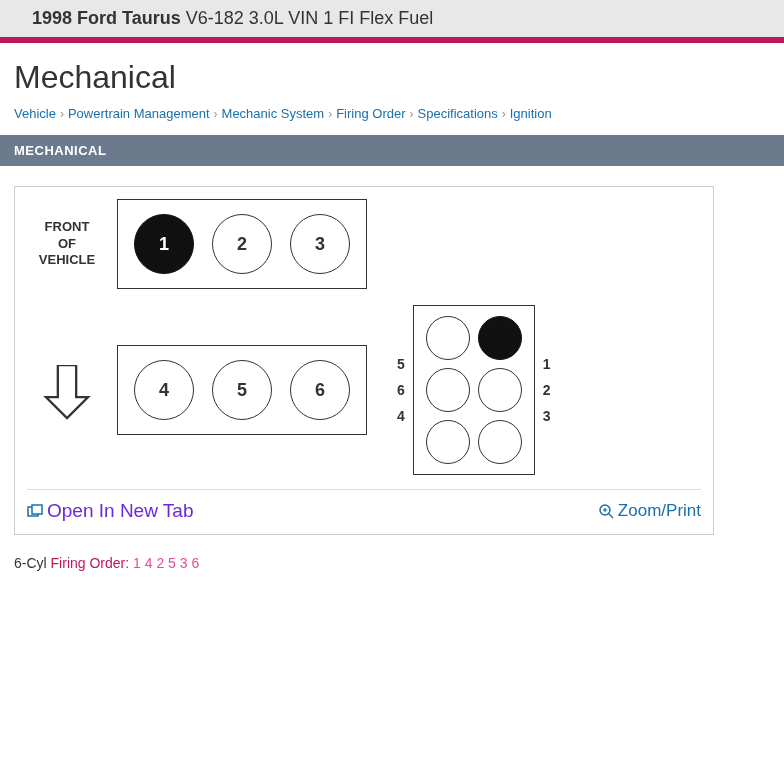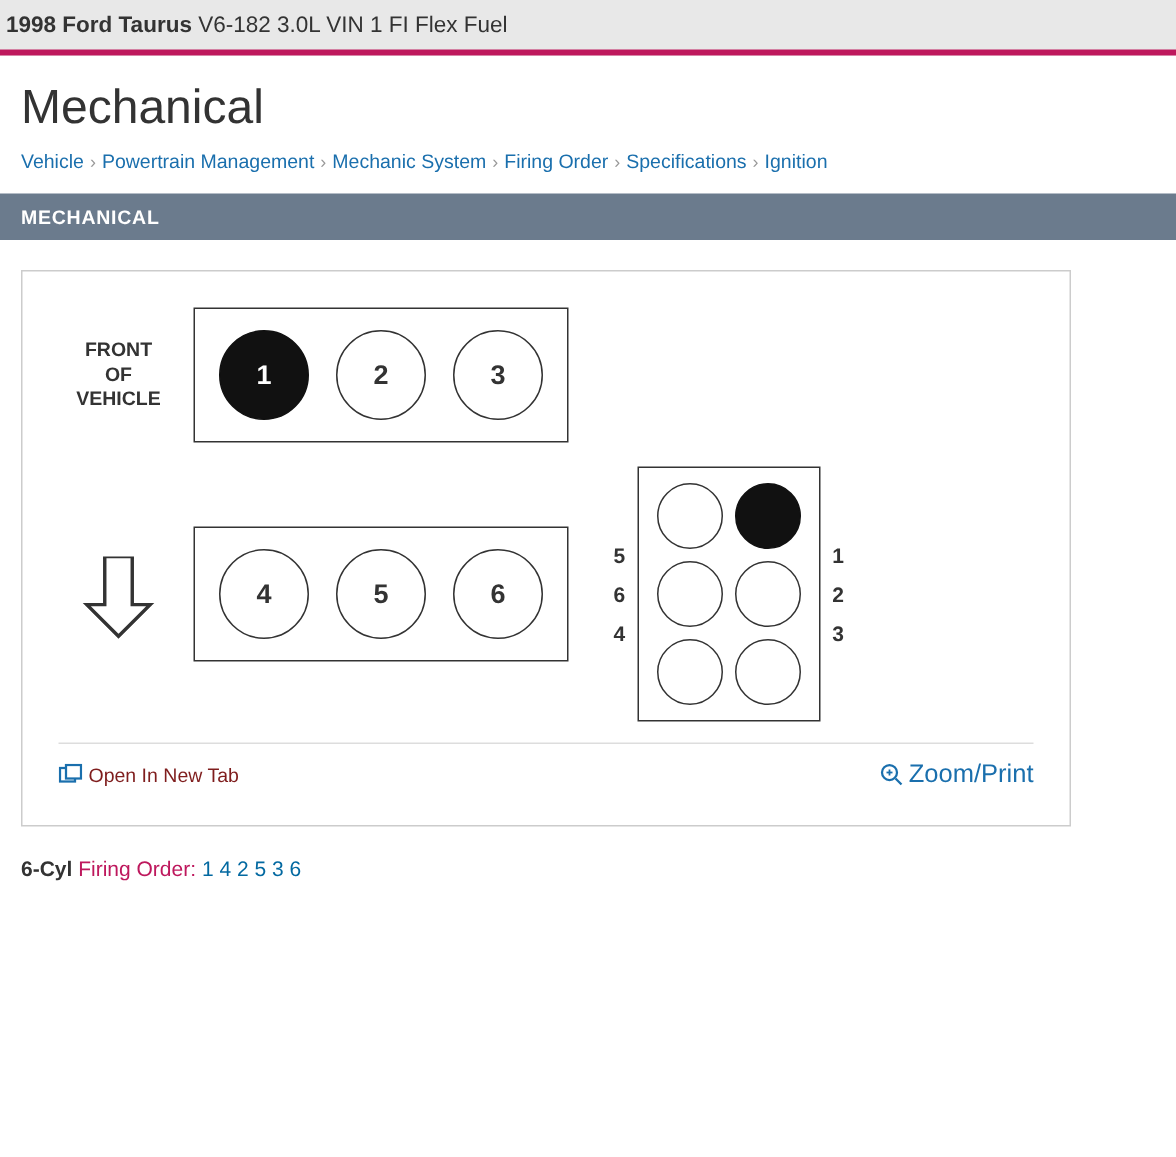--- a/index.html
+++ b/index.html
@@ -1,22 +1,22 @@
 <!DOCTYPE html>
 <html><head>
   <meta charset="utf-8">
   <style>
     * { margin: 0; padding: 0; box-sizing: border-box; }
     body { font-family: Arial, sans-serif; background: #fff; color: #333; font-size: 14px; }
 
     .top-bar {
       background: #e8e8e8;
-      padding: 8px 4px;
-      border-bottom: 4px solid #be185d;
-      font-size: 15px;
+      padding: 8px 32px;
+      border-bottom: 6px solid #be185d;
+      font-size: 18px;
     }
     .top-bar strong { font-weight: bold; }
 
     .page-content { padding: 16px 14px 0 14px; }
 
     .page-title {
       font-size: 32px;
       font-weight: 300;
       color: #333;
       margin-bottom: 10px;
@@ -48,21 +48,21 @@
       padding: 8px 14px;
       font-size: 13px;
       font-weight: bold;
       letter-spacing: 0.5px;
       margin-bottom: 20px;
     }
 
     .diagram-container {
       border: 1px solid #ccc;
       margin: 0 14px;
-      padding: 24px;
+      padding: 12px;
       position: relative;
       background: #fff;
       max-width: 700px;
     }
 
     .diagram-inner {
       display: flex;
       flex-direction: column;
       align-items: flex-start;
       position: relative;
@@ -179,22 +179,22 @@
     .diagram-footer {
       display: flex;
       justify-content: space-between;
       align-items: center;
       margin-top: 14px;
       padding-top: 10px;
       border-top: 1px solid #ddd;
     }
 
     .open-tab-link {
-      color: #7f1d1d;
-      font-size: 13px;
+      color: #6d28d9;
+      font-size: 19px;
       cursor: pointer;
       display: flex;
       align-items: center;
       gap: 4px;
       text-decoration: none;
       justify-content: space-between;
     }
 
     .zoom-print-link {
       color: #1a6fad;
@@ -205,23 +205,23 @@
       gap: 4px;
       text-decoration: none;
     }
 
     .firing-order-section {
       padding: 20px 14px;
       font-size: 14px;
       color: #333;
     }
 
-    .firing-order-section .cyl-label { font-weight: bold; }
+    .firing-order-section .cyl-label { font-weight: normal; }
     .firing-order-section .fo-label { color: #be185d; font-weight: normal; }
-    .firing-order-section .fo-value { color: #0369a1; }
+    .firing-order-section .fo-value { color: #ec4899; }
   </style>
 </head>
 <body>
 
 <div class="top-bar">
   <strong>1998 Ford Taurus</strong><span> V6-182 3.0L VIN 1 FI Flex Fuel</span>
 </div>
 
 <div class="page-content">
 

